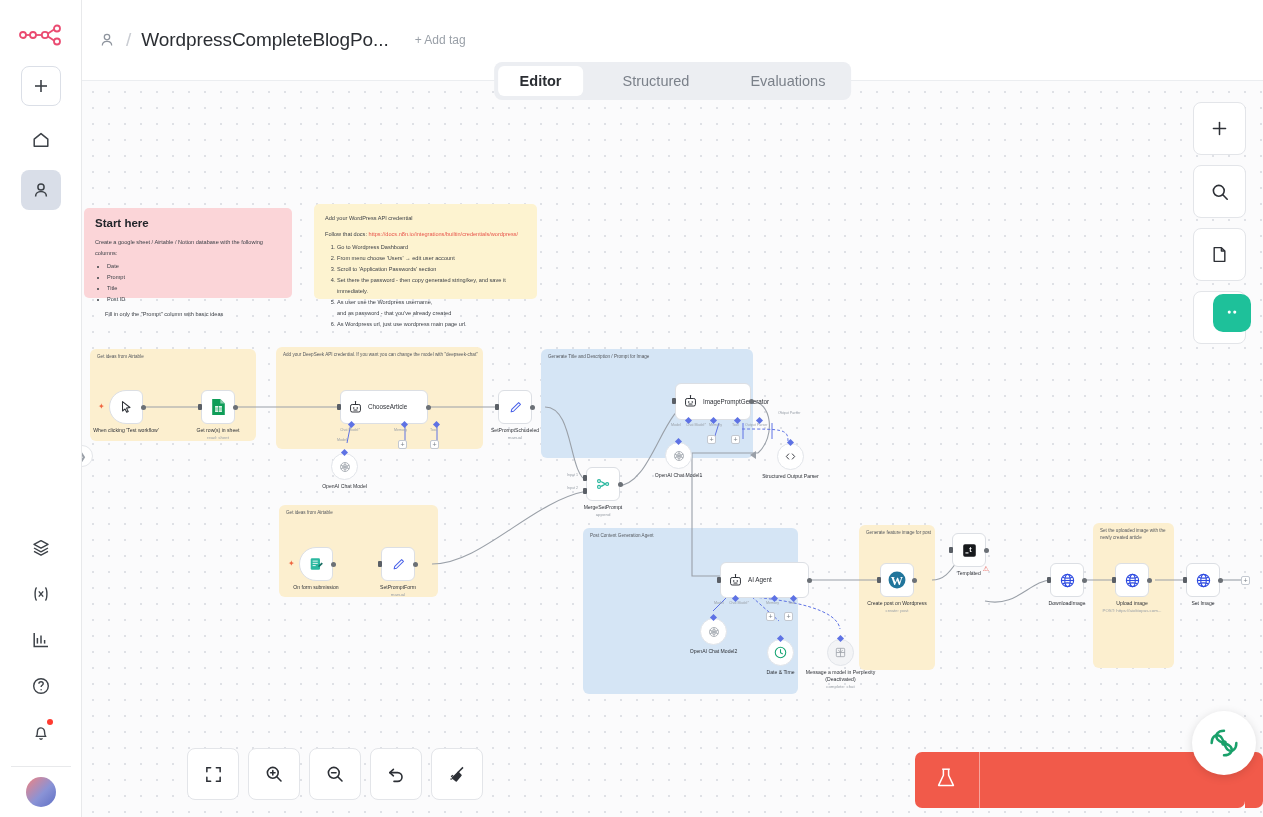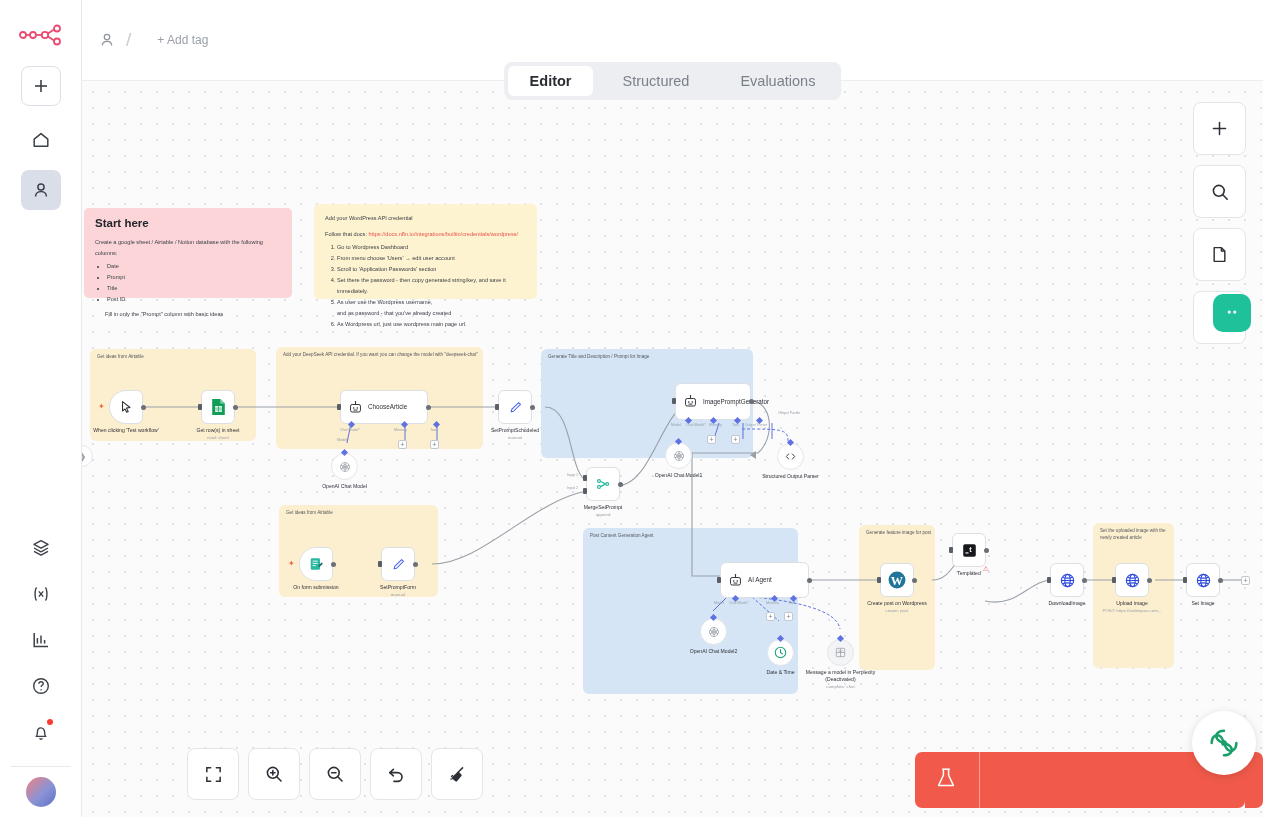--- a/index.html
+++ b/index.html
@@ -64,21 +64,21 @@
     padding: 8px 18px; font-size: 14.5px; color: #2b2e33;
     font-family: "Liberation Sans", sans-serif;
   }
   .saved-lbl { font-size: 14.5px; color: #8b9099; }
   .icon-btn { color: #4d5259; display:flex; align-items:center; justify-content:center; width: 26px; height: 26px;}
   .dots { font-size: 20px; color: #4d5259; letter-spacing: 1px; line-height: 10px; }
 
   .tabs {
     position: absolute; left: 50%; transform: translateX(-50%); top: 62px;
     background: #eceef2; border-radius: 8px; padding: 4px;
-    display: flex; gap: 7px; z-index: 25; align-items: flex-end;
+    display: flex; gap: 17px; z-index: 25; align-items: flex-end;
   }
   .tab { padding: 7px 22px; font-size: 14.5px; color: #7b818a; border-radius: 6px; }
   .tab.active { background: #fff; color: #2b2e33; font-weight: 600; }
 
   
   .canvas {
     flex: 1; position: relative; overflow: hidden;
     background-color: #fbfbfc;
     background-image: radial-gradient(#dfe1e6 1px, transparent 1px);
     background-size: 16px 16px;
@@ -275,20 +275,21 @@
 
     <div class="topbar">
       <div class="bc">
         <span class="bc-person">
           <svg width="18" height="18" viewBox="0 0 20 20" fill="none" stroke="#8f959e" stroke-width="1.4">
             <circle cx="10" cy="6.8" r="3"></circle>
               <path d="M4.8 16.2c0-2.9 2.3-4.7 5.2-4.7s5.2 1.8 5.2 4.7"></path>
           </svg>
         </span>
         <span class="bc-slash">/</span>
+        <span class="wf-title">WordpressCompleteBlogPo...</span>
         <span class="add-tag">+ Add tag</span>
       </div>
 
     </div>
 
     <div class="tabs">
       <div class="tab active">Editor</div>
       <div class="tab">Structured</div>
       <div class="tab">Evaluations</div>
     </div>

